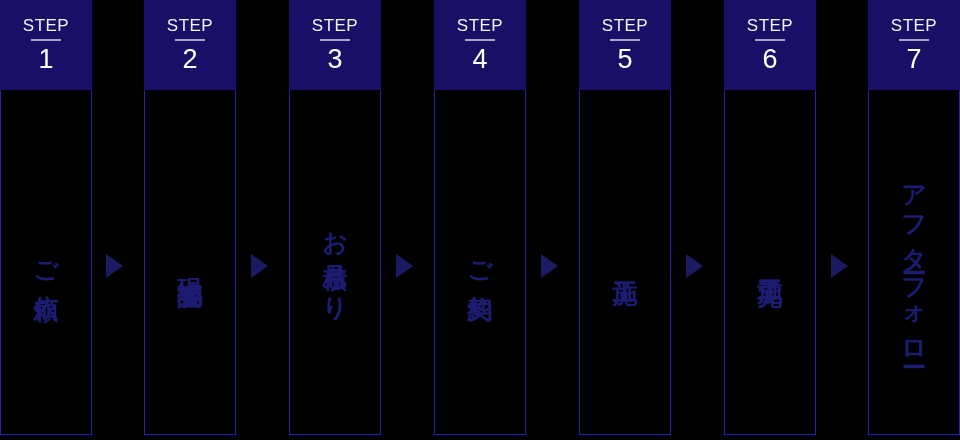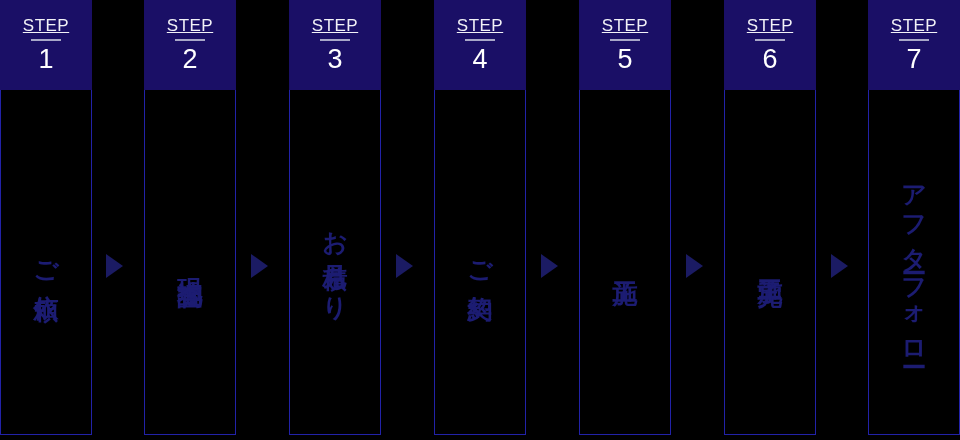--- a/index.html
+++ b/index.html
@@ -44,21 +44,20 @@
     justify-content: center;
     color: #ffffff;
   }
 
   .step-word {
     font-size: 17px;
     line-height: 20px;
     letter-spacing: 0.5px;
     color: #f2f2f7;
     font-weight: 400;
-    text-decoration: underline;
   }
 
   .step-rule {
     width: 30px;
     height: 2px;
     background: #a8a8c8;
     margin: 3px 0 2px 0;
   }
 
   .step-num {

